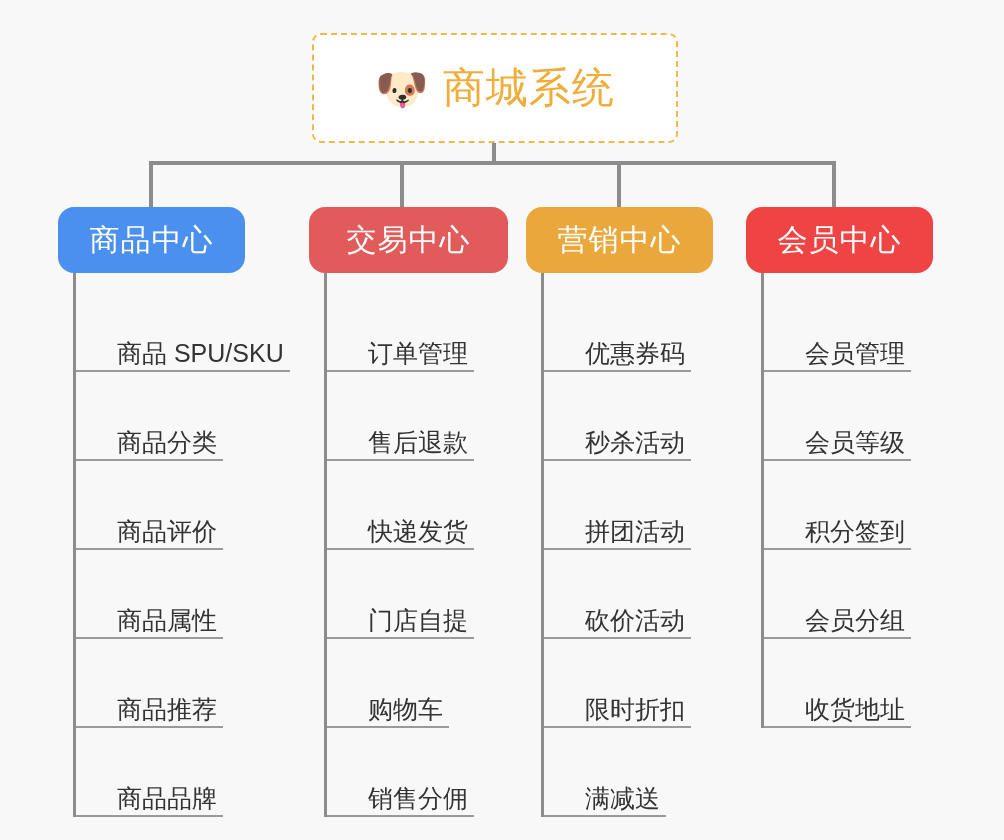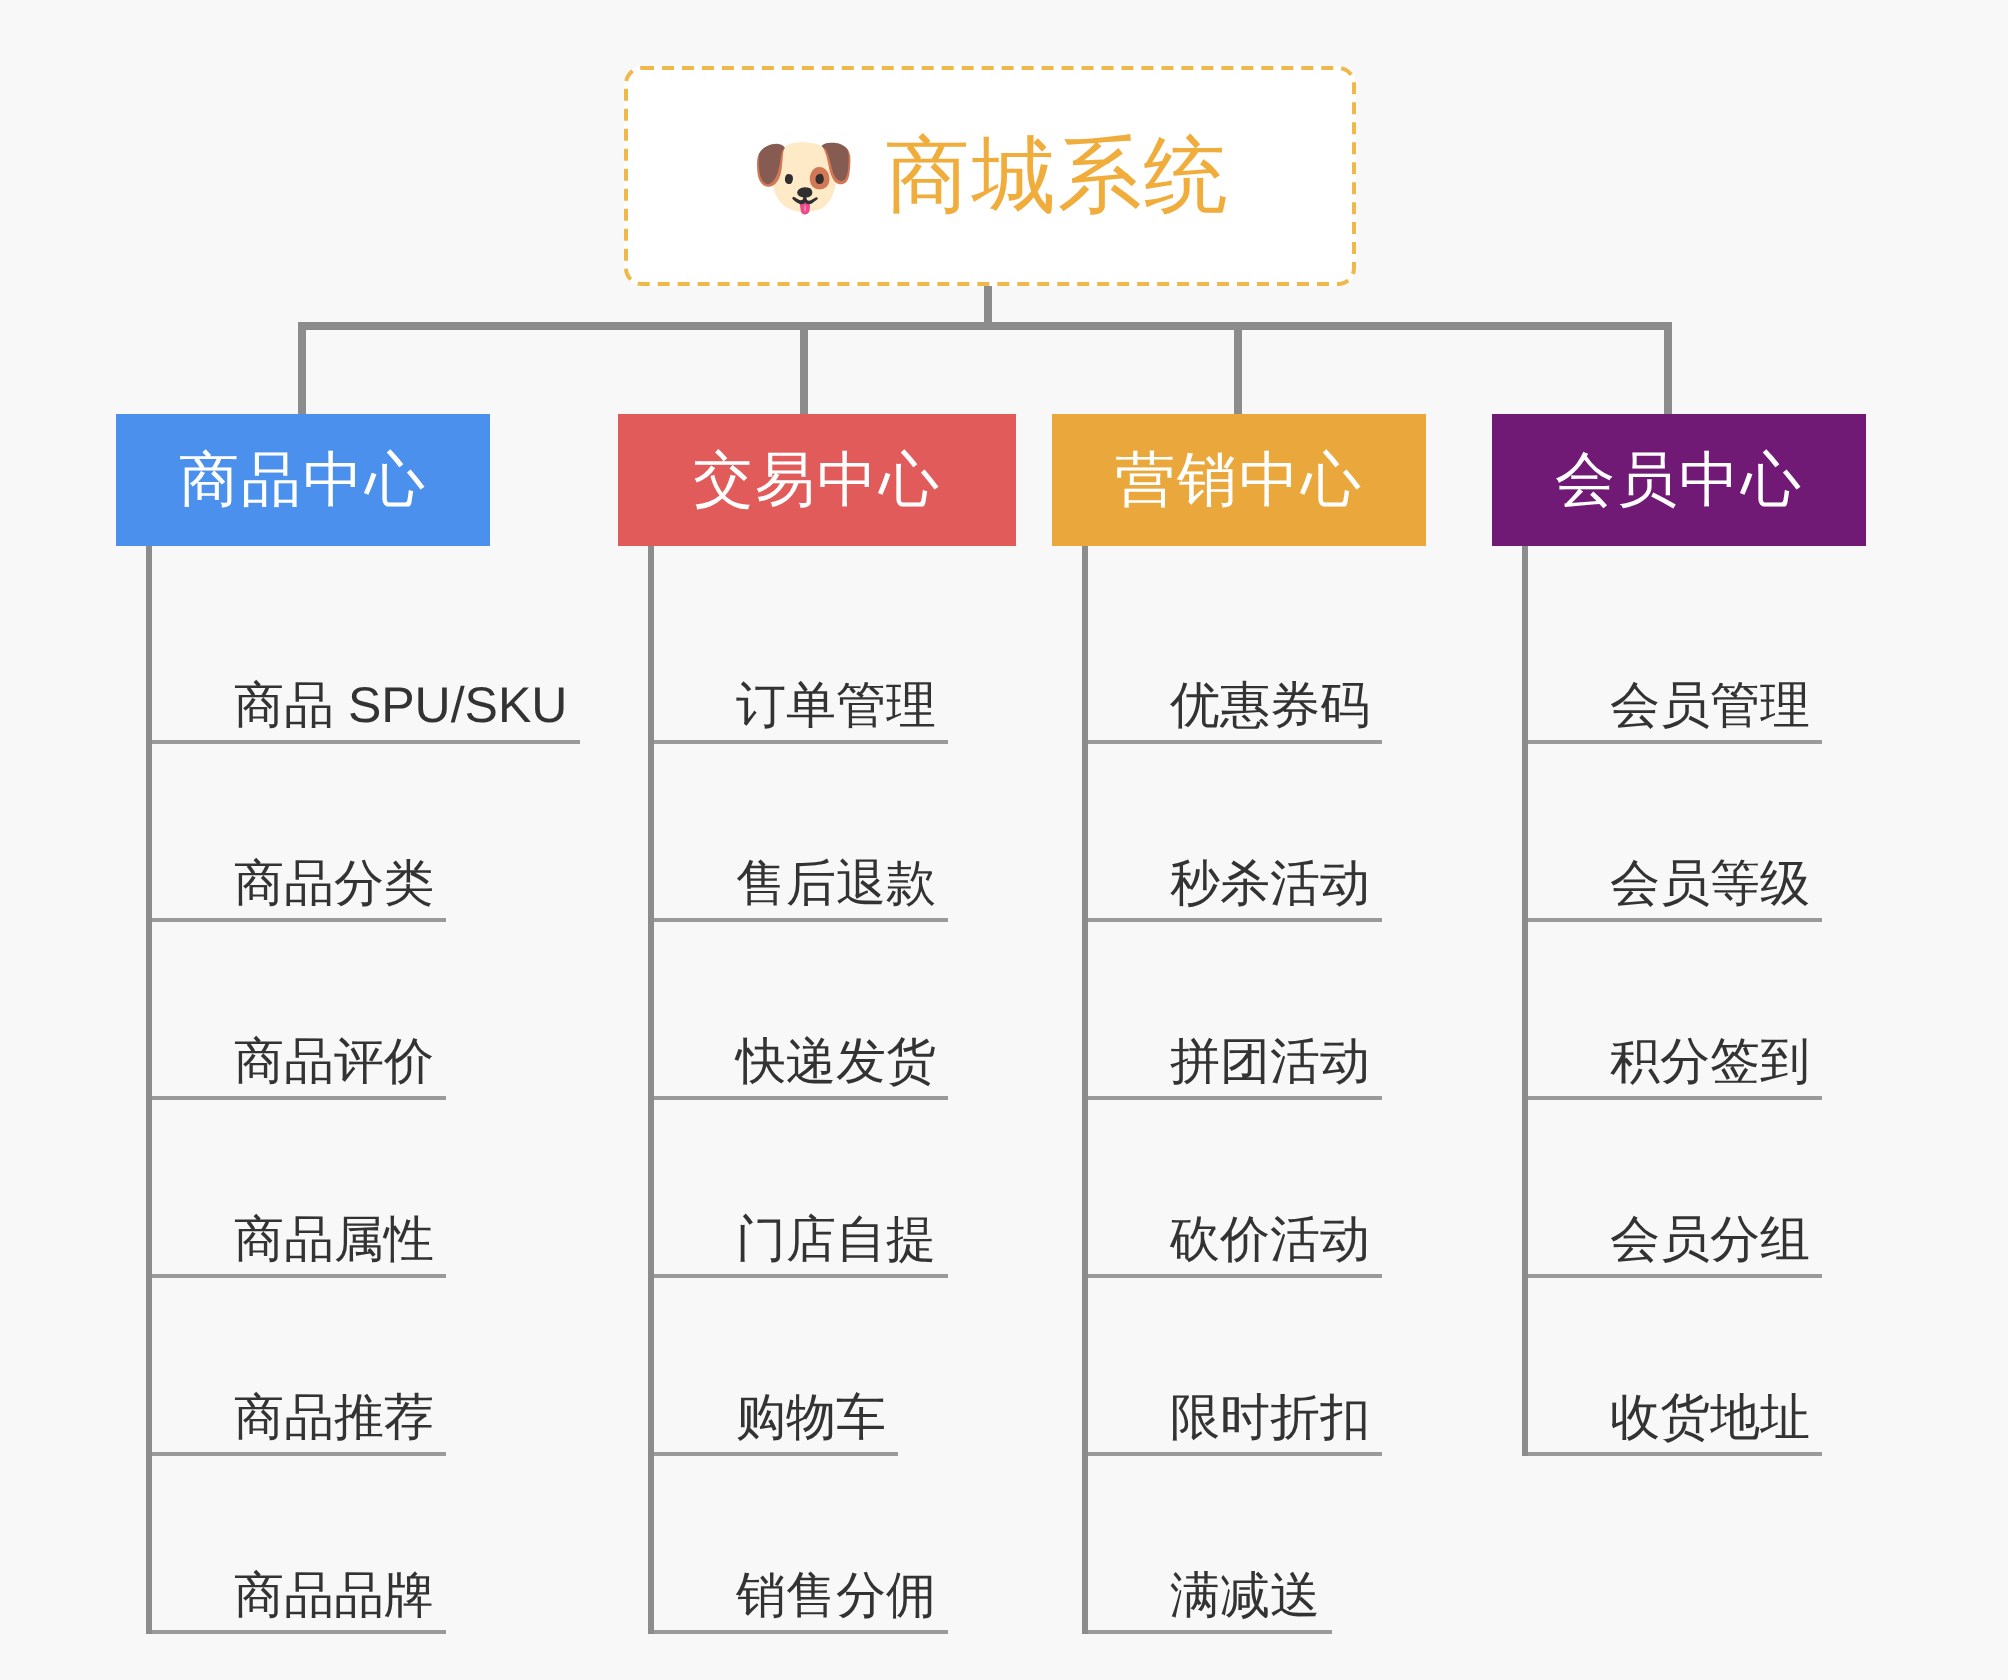--- a/index.html
+++ b/index.html
@@ -78,21 +78,21 @@
 
   
   .branch {
     position: absolute;
     top: 207px;
   }
 
   .branch-header {
     box-sizing: border-box;
     height: 66px;
-    border-radius: 0;
+    border-radius: 16px;
     display: flex;
     align-items: center;
     justify-content: center;
     color: #ffffff;
     font-size: 30px;
     letter-spacing: 1px;
     white-space: nowrap;
   }
 
   
@@ -234,21 +234,21 @@
           <span class="leaf-rule" style="width: 147px;"></span>
         </div>
       <div class="leaf">
           <span class="leaf-label">满减送</span>
           <span class="leaf-rule" style="width: 122px;"></span>
         </div>
     </div>
   </div>
 
   <div class="branch" style="left:746px;width:250px;">
-    <div class="branch-header" style="width: 187px; background: #701a75;">
+    <div class="branch-header" style="width: 187px; background: #ef4444;">
       <span>会员中心</span>
     </div>
     <div class="branch-body" style="border-left-color: rgb(140, 140, 140); text-align: center;">
       <div class="leaf">
           <span class="leaf-label">会员管理</span>
           <span class="leaf-rule" style="width: 147px;"></span>
         </div>
       <div class="leaf">
           <span class="leaf-label">会员等级</span>
           <span class="leaf-rule" style="width: 147px;"></span>

